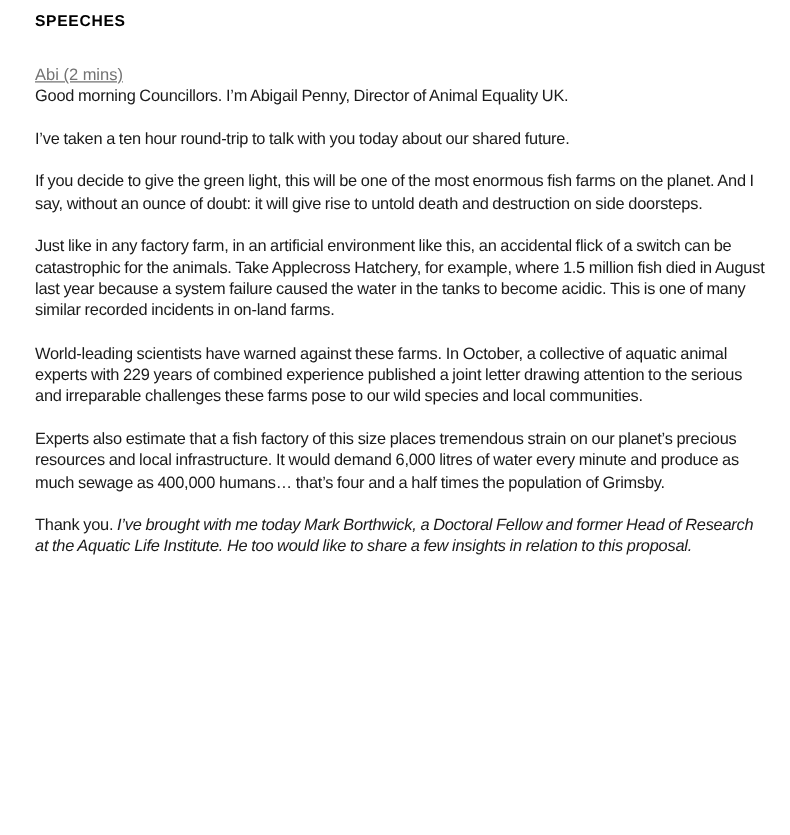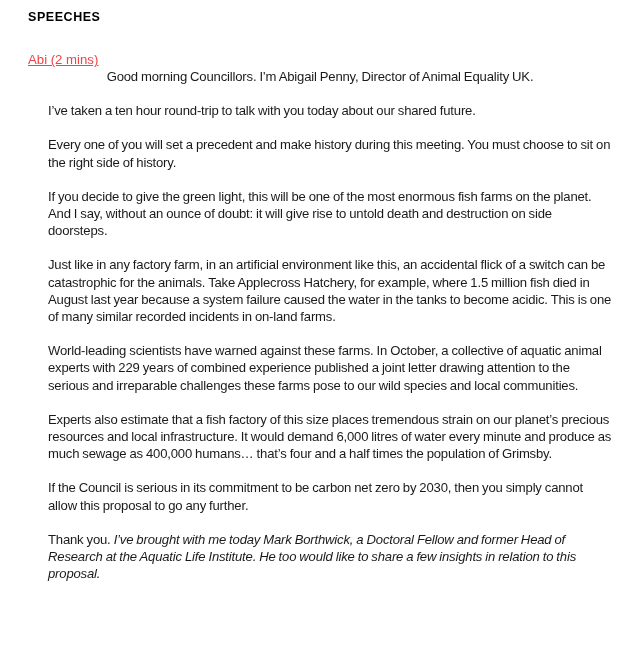--- a/index.html
+++ b/index.html
@@ -37,21 +37,21 @@
   }
 
   .speaker-block {
     margin-top: 26px;
   }
 
   .speaker-name {
     font-family: "Liberation Sans", sans-serif;
     font-size: 13.2px;
     line-height: 17px;
-    color: #ef4444;
+    color: #737373;
     text-decoration: underline;
     text-underline-offset: 1px;
     margin: 0;
     display: block;
     width: max-content;
   }
 
   .body-text {
     font-family: "Liberation Sans", sans-serif;
     font-size: 13.1px;
@@ -60,27 +60,25 @@
     margin: 0;
     text-align: left;
     max-width: 586px;
     letter-spacing: -0.18px;
     word-spacing: -0.4px;
   }
 
   
   .p-tight {
     margin-top: 0;
-    text-align: center;
   }
 
   
   .p-gap {
     margin-top: 17px;
-    margin-left: 20px;
   }
 
   .italic {
     font-style: italic;
   }
 
   .speech-body p:last-child {
     margin-bottom: 0;
   }
 </style>
@@ -94,31 +92,29 @@
   <div class="speaker-block">
 
     <span class="speaker-name">Abi (2 mins)</span>
 
     <div class="speech-body">
 
       <p class="body-text p-tight">Good morning Councillors. I’m Abigail Penny, Director of Animal Equality UK.</p>
 
       <p class="body-text p-gap">I’ve taken a ten hour round-trip to talk with you today about our shared future.</p>
 
-      <p class="body-text p-gap">Every one of you will set a precedent and make history during this meeting. You must choose to sit on the right side of history.</p>
 
       <p class="body-text p-gap">If you decide to give the green light, this will be one of the most enormous fish farms on the planet. And I say, without an ounce of doubt: it will give rise to untold death and destruction on side doorsteps.</p>
 
       <p class="body-text p-gap">Just like in any factory farm, in an artificial environment like this, an accidental flick of a switch can be catastrophic for the animals. Take Applecross Hatchery, for example, where 1.5 million fish died in August last year because a system failure caused the water in the tanks to become acidic. This is one of many similar recorded incidents in on-land farms.</p>
 
       <p class="body-text p-gap">World-leading scientists have warned against these farms. In October, a collective of aquatic animal experts with 229 years of combined experience published a joint letter drawing attention to the serious and irreparable challenges these farms pose to our wild species and local communities.</p>
 
       <p class="body-text p-gap">Experts also estimate that a fish factory of this size places tremendous strain on our planet’s precious resources and local infrastructure. It would demand 6,000 litres of water every minute and produce as much sewage as 400,000 humans… that’s four and a half times the population of Grimsby.</p>
 
-      <p class="body-text p-gap">If the Council is serious in its commitment to be carbon net zero by 2030, then you simply cannot allow this proposal to go any further.</p>
 
 
 
       <p class="body-text p-gap"><span>Thank you. </span><span class="italic">I’ve brought with me today Mark Borthwick, a Doctoral Fellow and former Head of Research at the Aquatic Life Institute. He too would like to share a few insights in relation to this proposal.</span></p>
 
     </div>
   </div>
 </div>
 
 </body></html>

